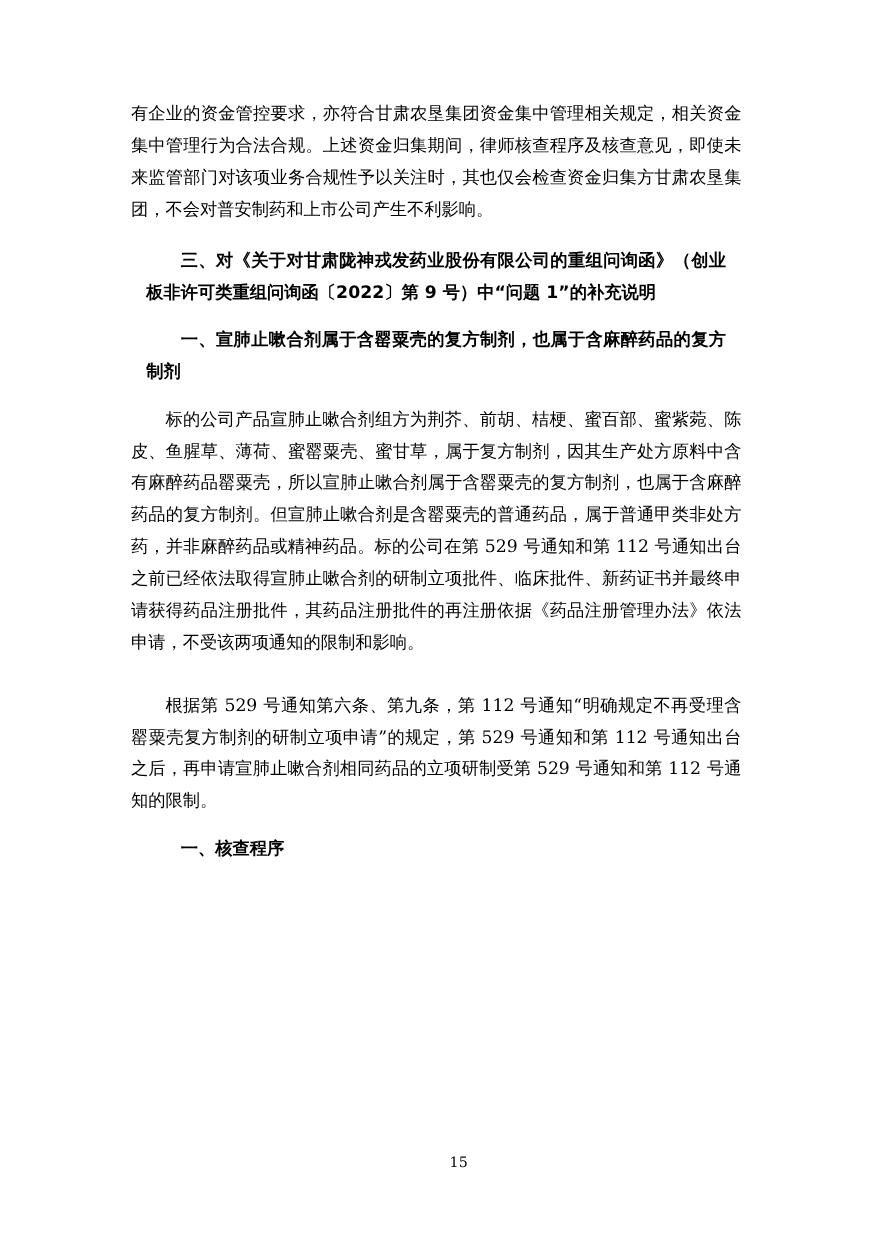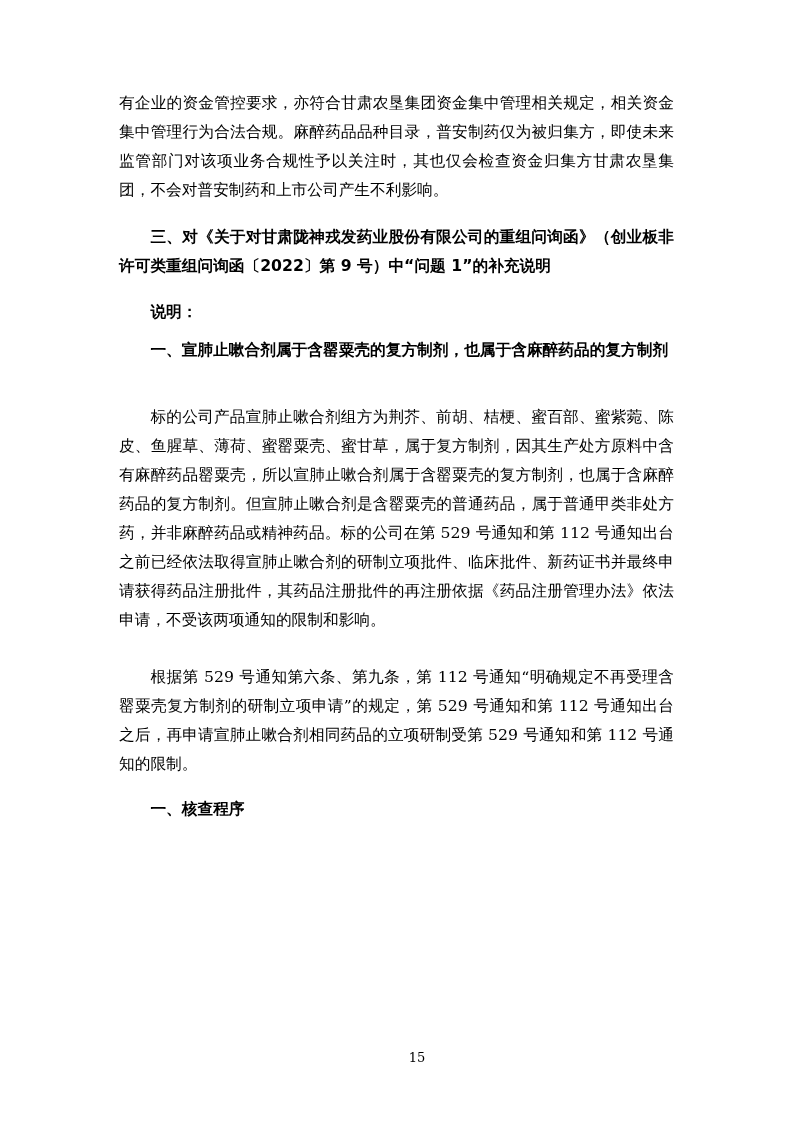--- a/index.html
+++ b/index.html
@@ -29,60 +29,59 @@
     font-size: 15.7px;
     line-height: 29px;
     text-align: justify;
     text-indent: 2em;
     font-weight: normal;
   }
   .para.no-indent {
     text-indent: 0;
   }
   .heading {
-    margin: 0;
+    margin: 14px;
     font-size: 15.7px;
     line-height: 29px;
     text-align: justify;
     text-indent: 2em;
     font-weight: bold;
     font-family: "DejaVu Sans", "Liberation Sans", sans-serif;
   }
   .mt-7  { margin-top: 7px; }
   .mt-9  { margin-top: 9px; }
   .mt-15 { margin-top: 15px; }
-  .mt-16 { margin-top: 16px; }
+  .mt-16 { margin-top: 16px; font-family: Liberation Mono, monospace; }
   .mt-17 { margin-top: 17px; }
   .mt-18 { margin-top: 18px; }
-  .mt-26 { margin-top: 38px; }
+  .mt-26 { margin-top: 14px; }
   .mt-28 { margin-top: 28px; }
   .page-number {
     position: absolute;
     bottom: 56px;
     left: 0;
     right: 0;
     text-align: center;
     font-size: 13px;
     line-height: 16px;
     color: #000000;
     font-family: "DejaVu Serif", "Liberation Serif", serif;
     padding-left: 41px;
   }
 </style>
 </head>
 <body>
 
 <div class="doc-page">
   <div class="content">
 
-    <p class="para no-indent">有企业的资金管控要求，亦符合甘肃农垦集团资金集中管理相关规定，相关资金集中管理行为合法合规。麻醉药品品种目录，普安制药仅为被归集方，即使未来监管部门对该项业务合规性予以关注时，其也仅会检查资金归集方甘肃农垦集团，不会对普安制药和上市公司产生不利影响。</p>
+    <p class="para no-indent">有企业的资金管控要求，亦符合甘肃农垦集团资金集中管理相关规定，相关资金集中管理行为合法合规。上述资金归集期间，律师核查程序及核查意见，即使未来监管部门对该项业务合规性予以关注时，其也仅会检查资金归集方甘肃农垦集团，不会对普安制药和上市公司产生不利影响。</p>
 
     <h2 class="heading mt-18">三、对《关于对甘肃陇神戎发药业股份有限公司的重组问询函》（创业板非许可类重组问询函〔2022〕第 9 号）中“问题 1”的补充说明</h2>
 
-    <p class="heading mt-17">说明：</p>
 
     <h3 class="heading mt-9">一、宣肺止嗽合剂属于含罂粟壳的复方制剂，也属于含麻醉药品的复方制剂</h3>
 
 
     <p class="para mt-26">标的公司产品宣肺止嗽合剂组方为荆芥、前胡、桔梗、蜜百部、蜜紫菀、陈皮、鱼腥草、薄荷、蜜罂粟壳、蜜甘草，属于复方制剂，因其生产处方原料中含有麻醉药品罂粟壳，所以宣肺止嗽合剂属于含罂粟壳的复方制剂，也属于含麻醉药品的复方制剂。但宣肺止嗽合剂是含罂粟壳的普通药品，属于普通甲类非处方药，并非麻醉药品或精神药品。标的公司在第 529 号通知和第 112 号通知出台之前已经依法取得宣肺止嗽合剂的研制立项批件、临床批件、新药证书并最终申请获得药品注册批件，其药品注册批件的再注册依据《药品注册管理办法》依法申请，不受该两项通知的限制和影响。</p>
 
     <p class="para mt-28">根据第 529 号通知第六条、第九条，第 112 号通知“明确规定不再受理含罂粟壳复方制剂的研制立项申请”的规定，第 529 号通知和第 112 号通知出台之后，再申请宣肺止嗽合剂相同药品的立项研制受第 529 号通知和第 112 号通知的限制。</p>
 
 
     <p class="heading mt-16">一、核查程序</p>

